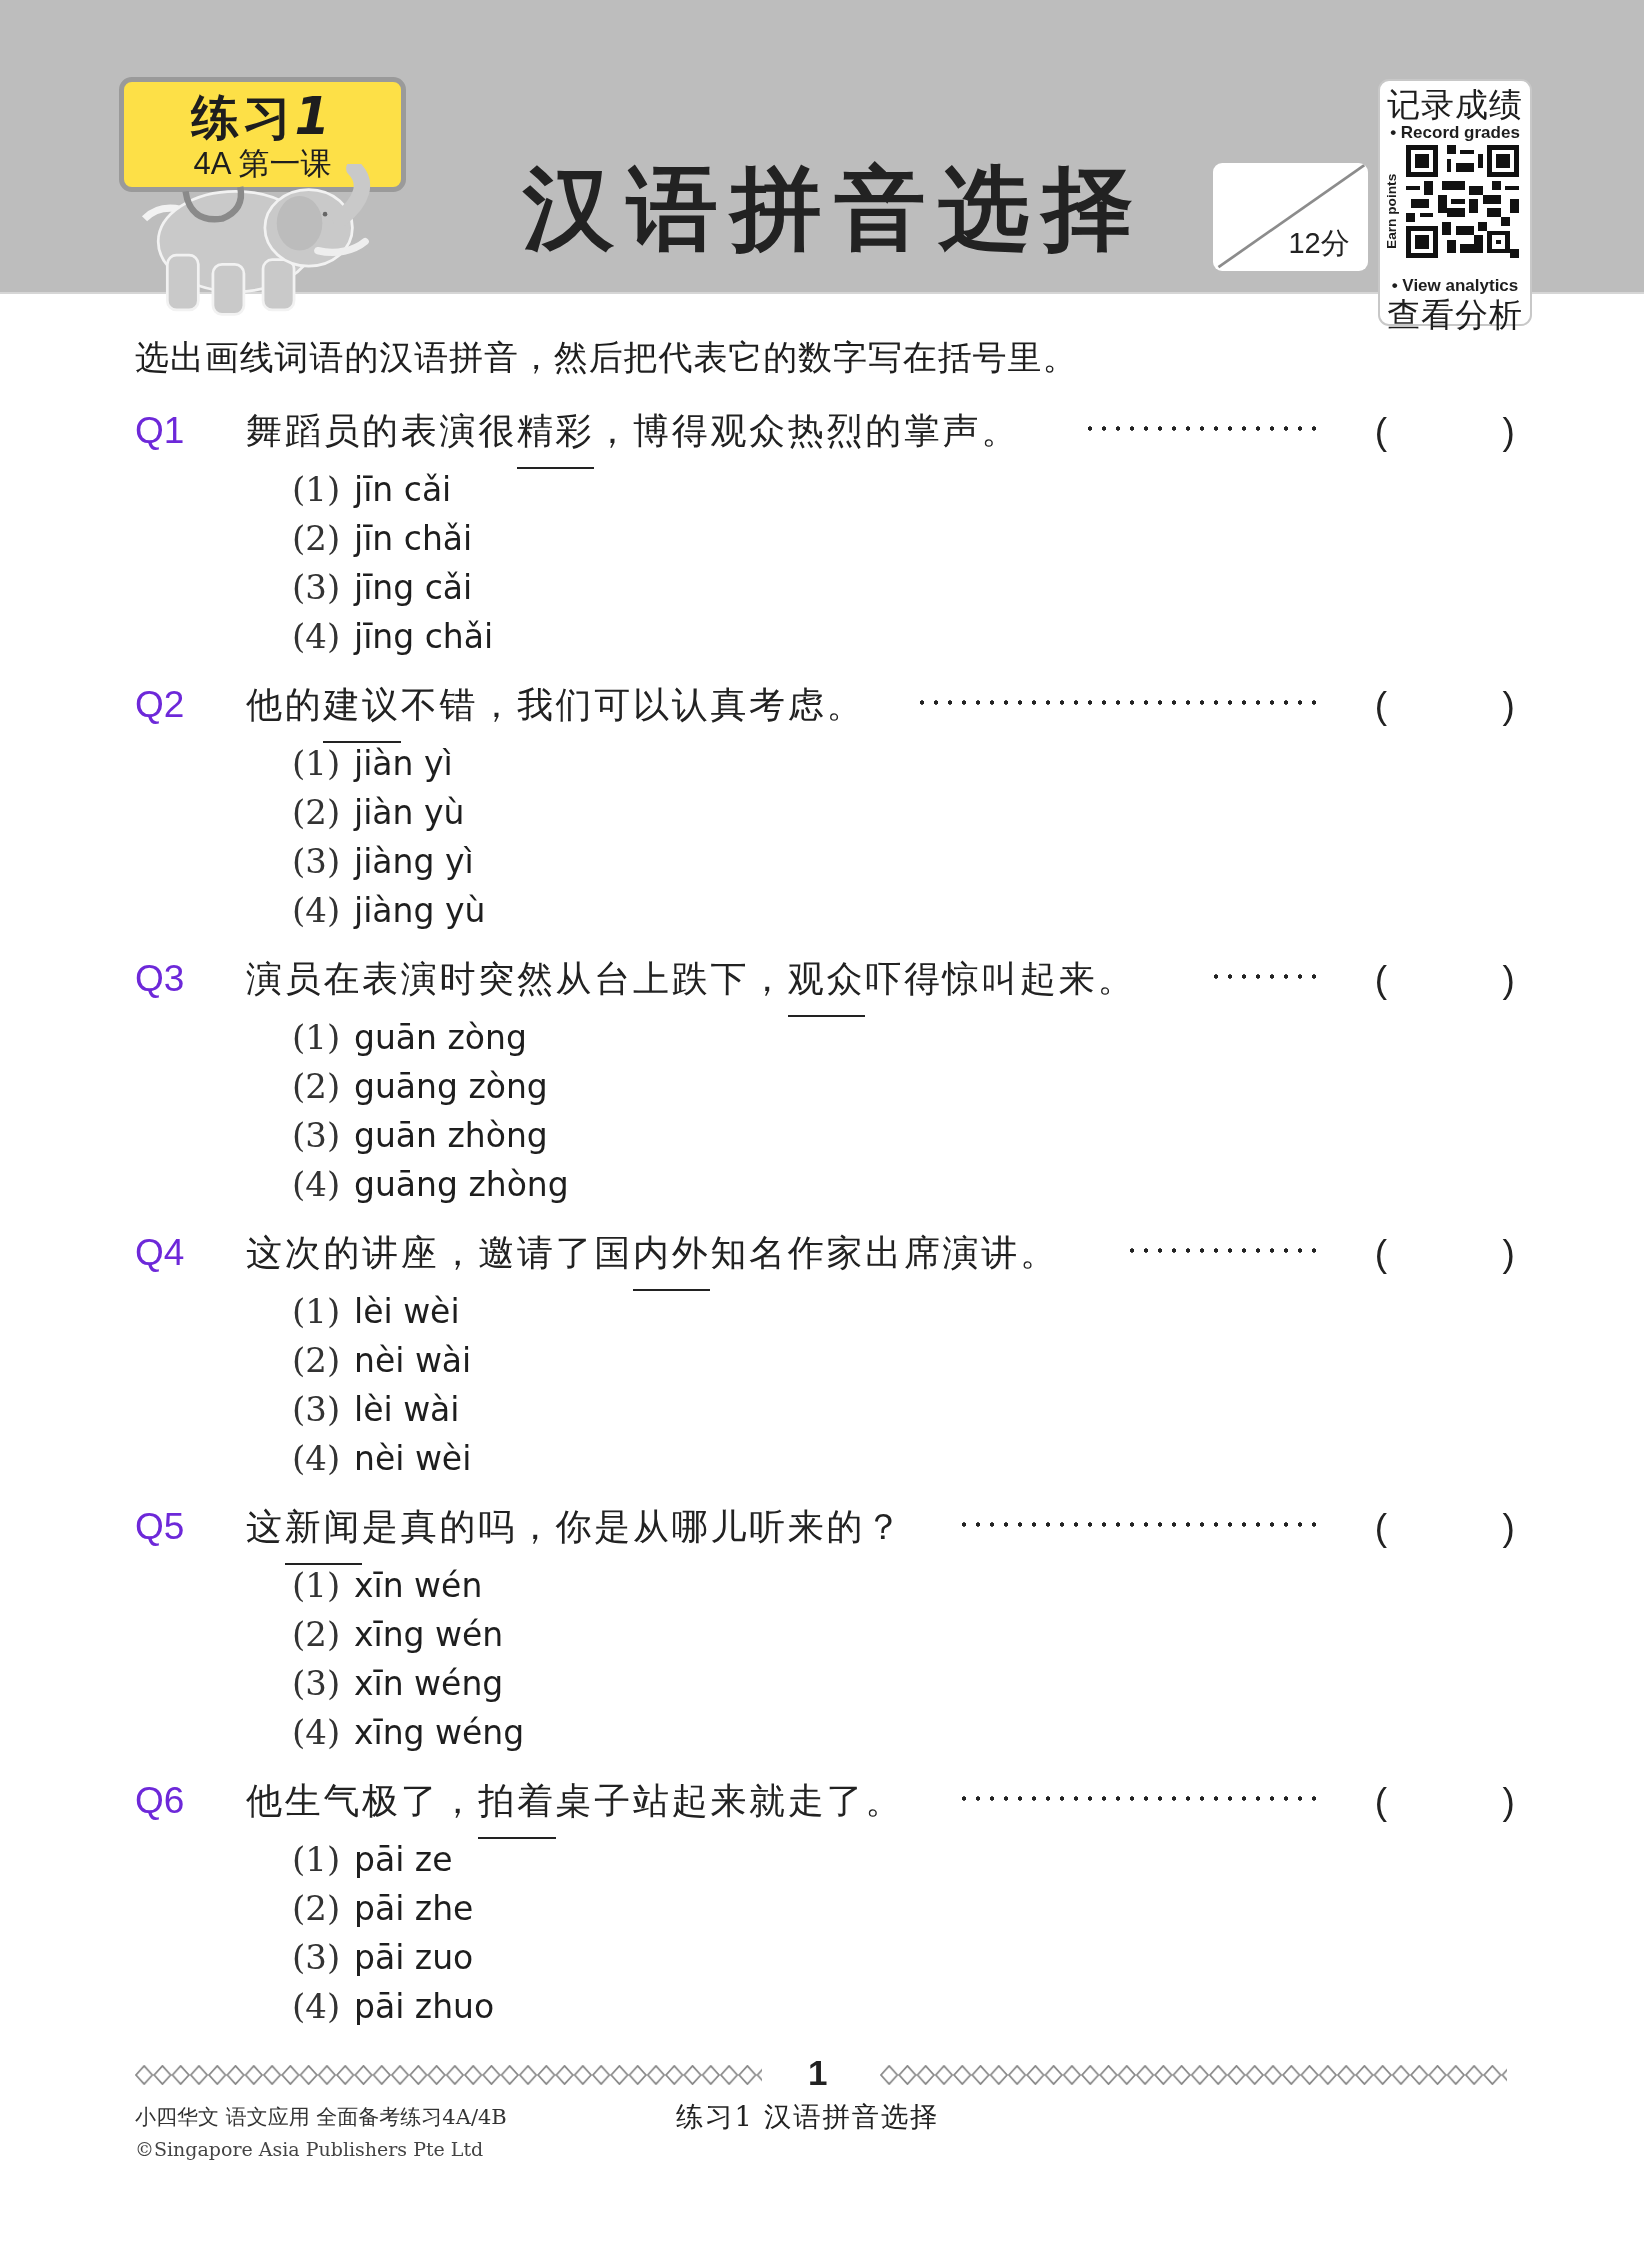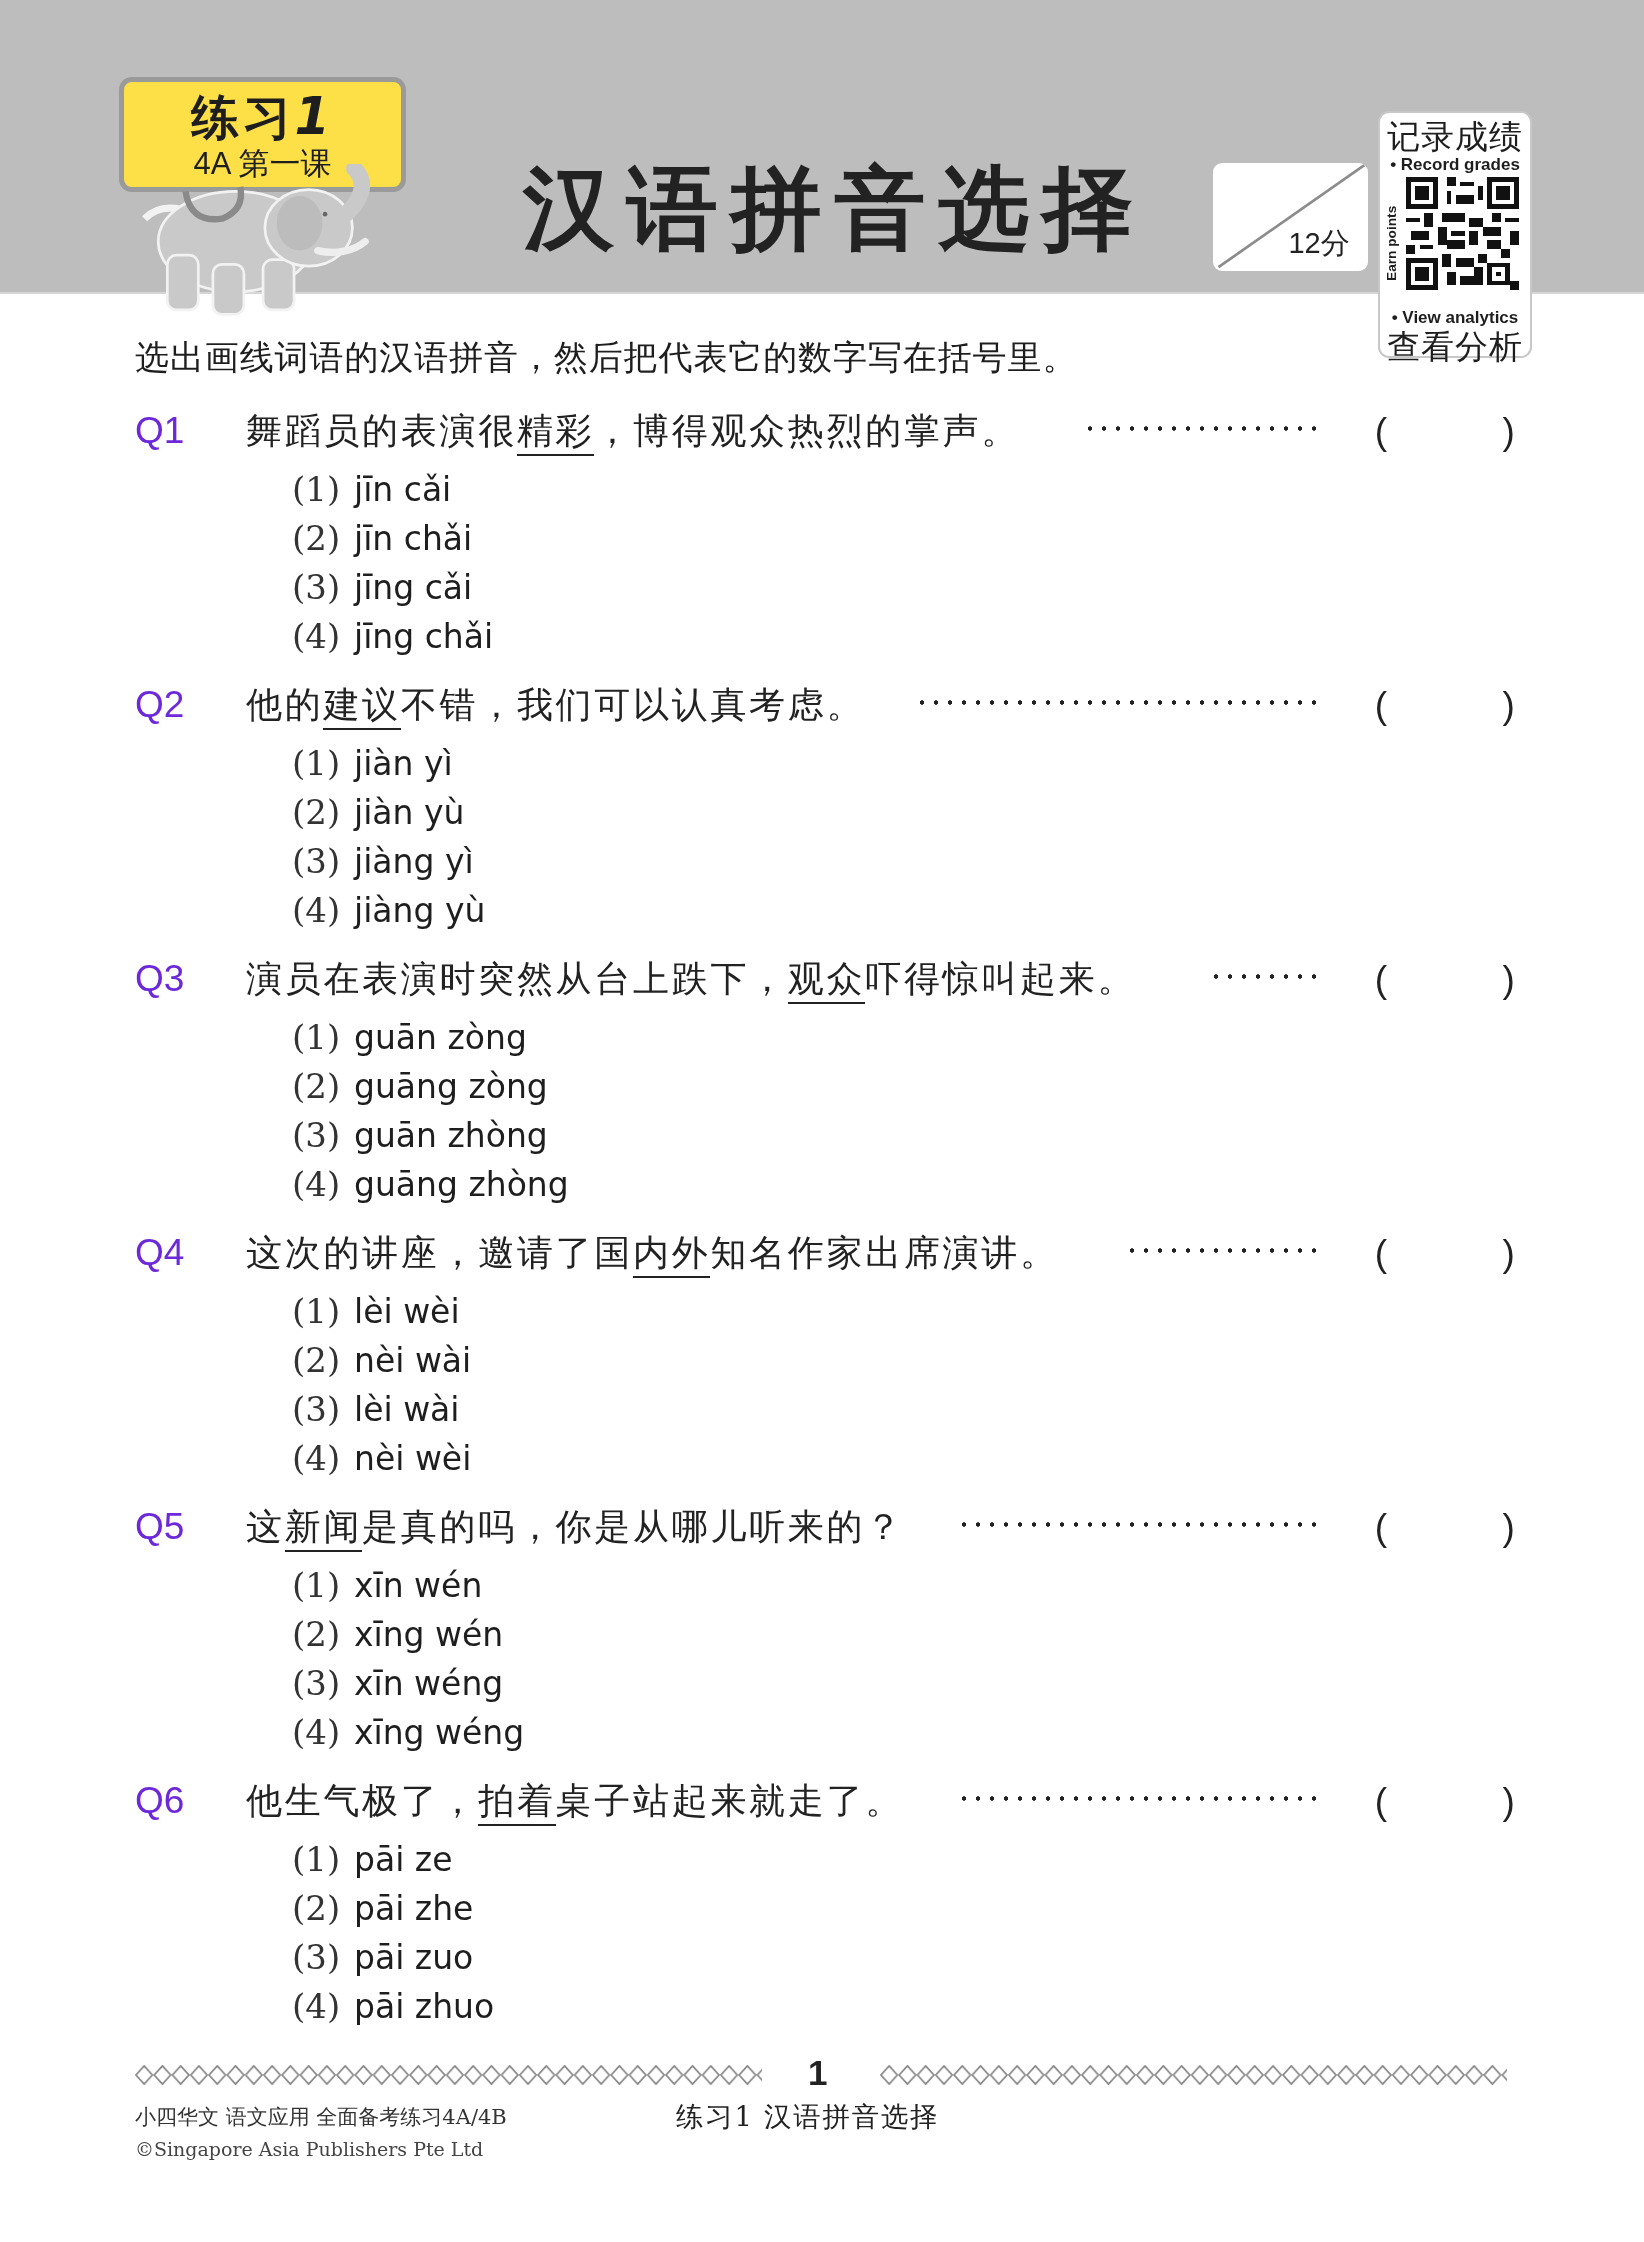--- a/index.html
+++ b/index.html
@@ -38,21 +38,20 @@
     }
     .score-box svg { position: absolute; left: 0; top: 0; }
     .score-box .score {
       position: absolute; right: 18.3px; bottom: 7.3px; font-size: 29px; color: #222;
     }
 
     .qr-card {
       position: absolute; left: 1378px; top: 79px; width: 154px; height: 247px;
       background: #ffffff; border: 2.7px solid #c8c8c8; border-radius: 11px;
       text-align: center;
-      margin-top: 32px;
     }
     .qr-card .qr-top { font-size: 33px; line-height: 40px; margin-top: 3.7px; letter-spacing: 0.9px; font-family: "DejaVu Sans", sans-serif; }
     .qr-card .qr-small { font-size: 17px; font-weight: bold; line-height: 16.4px; }
     .qr-card .qr-bottom { font-size: 33px; line-height: 40px; letter-spacing: 0.9px; font-family: "DejaVu Sans", sans-serif; }
     .qr-card .qr-mid { position: relative; height: 137px; }
     .qr-card .qr-side {
       position: absolute; left: 3.7px; top: 62px; font-size: 13.7px; font-weight: bold;
       transform: rotate(-90deg); transform-origin: left top; white-space: nowrap;
       top: 108px;
     }
@@ -65,21 +64,21 @@
     }
 
     .question { position: absolute; left: 135px; width: 1398px; }
     .q-row { position: relative; height: 68px; }
     .q-label { position: absolute; left: 0; top: 11px; font-size: 37px; line-height: 46px; color: #6d28d9; }
     .q-sentence {
       position: absolute; left: 111px; top: 11px; font-size: 36px; line-height: 46px;
       font-family: "DejaVu Serif", serif; letter-spacing: 2.7px; color: #222;
       white-space: nowrap;
     }
-    .q-sentence .ul { border-bottom: 2.7px solid #222; padding-bottom: 3px; }
+    .q-sentence .ul { border-bottom: 2.7px solid #222; padding-bottom: 16px; }
     .q-dots {
       position: absolute; top: 27.4px; right: 212px; height: 9.1px;
       background-image: radial-gradient(circle, #222 2px, transparent 2.4px);
       background-size: 14px 9.1px; background-repeat: repeat-x; background-position: right center;
     }
     .q-bracket-l, .q-bracket-r { position: absolute; top: 9.1px; font-size: 37px; line-height: 51px; color: #222; }
     .q-bracket-l { right: 146px; }
     .q-bracket-r { right: 18.3px; }
     .q-answer { position: absolute; right: 44px; top: 9.1px; width: 91px; height: 51px; }
 

